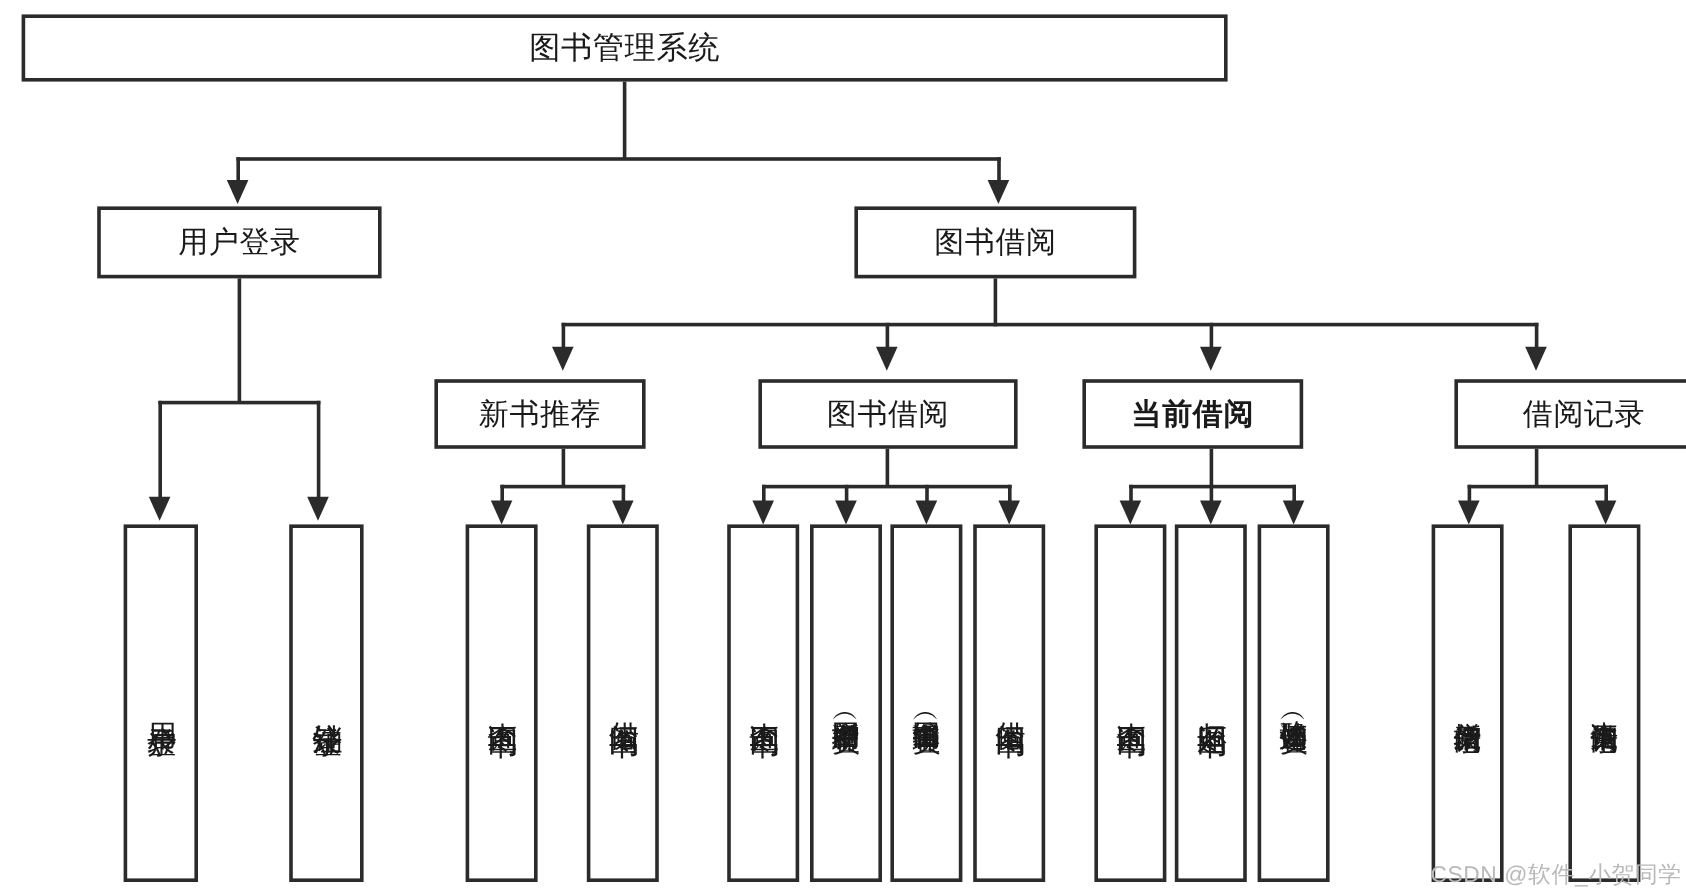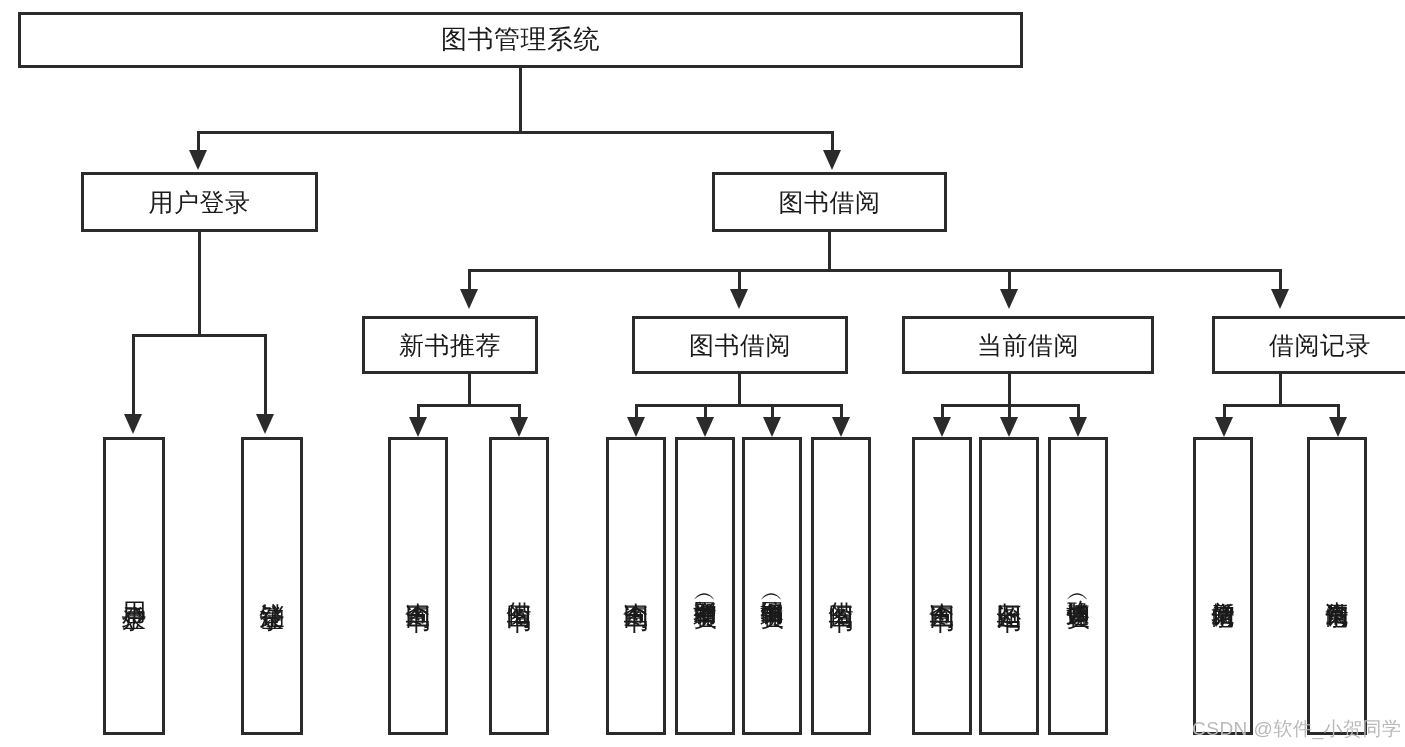--- a/index.html
+++ b/index.html
@@ -125,21 +125,21 @@
   <div class="arrow" style="left:1000px; top:289px;"></div>
   <div class="conn vline" style="left:1279px; top:269px; width:3px; height:22px;"></div>
   <div class="arrow" style="left:1271px; top:289px;"></div>
 
   <div class="node h" style="left:362px; top:316px; width:176px; height:58px;">
     <span class="label">新书推荐</span>
   </div>
   <div class="node h" style="left:632px; top:316px; width:216px; height:58px;">
     <span class="label">图书借阅</span>
   </div>
-  <div class="node h" style="left:902px; top:316px; width:252px; height:58px;">
+  <div class="node h" style="left:902px; top:316px; width:184px; height:58px;font-weight:bold;">
     <span class="label">当前借阅</span>
   </div>
   <div class="node h" style="left:1212px; top:316px; width:216px; height:58px;">
     <span class="label">借阅记录</span>
   </div>
 
   <div class="conn vline" style="left:468px; top:374px; width:3px; height:32px;"></div>
   <div class="conn hline" style="left:417px; top:404px; width:104px; height:3px;"></div>
   <div class="conn vline" style="left:417px; top:404px; width:3px; height:16px;"></div>
   <div class="arrow" style="left:409px; top:417px;"></div>

